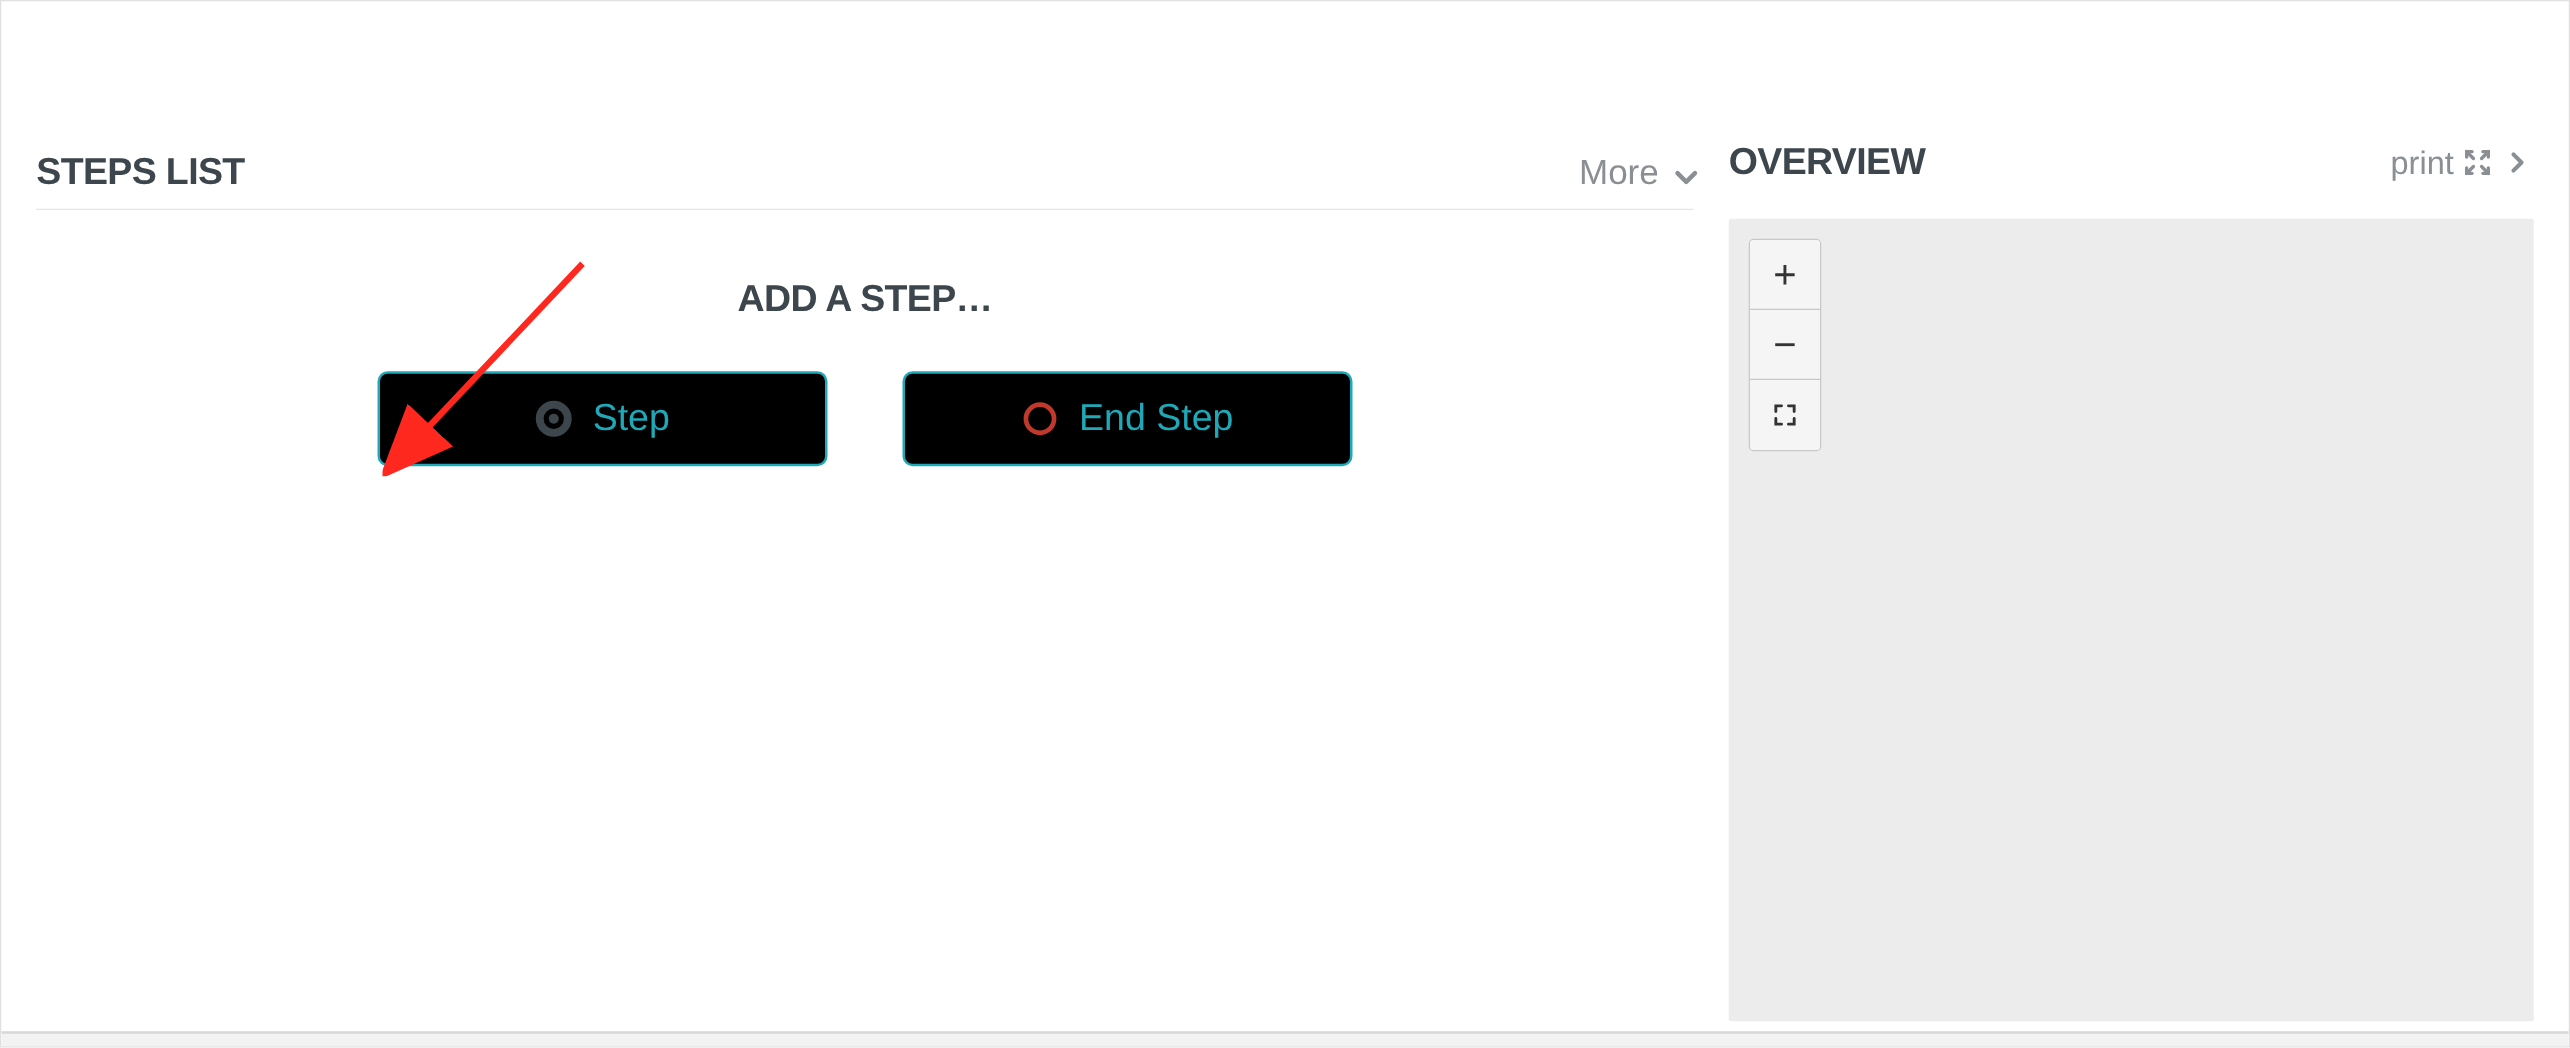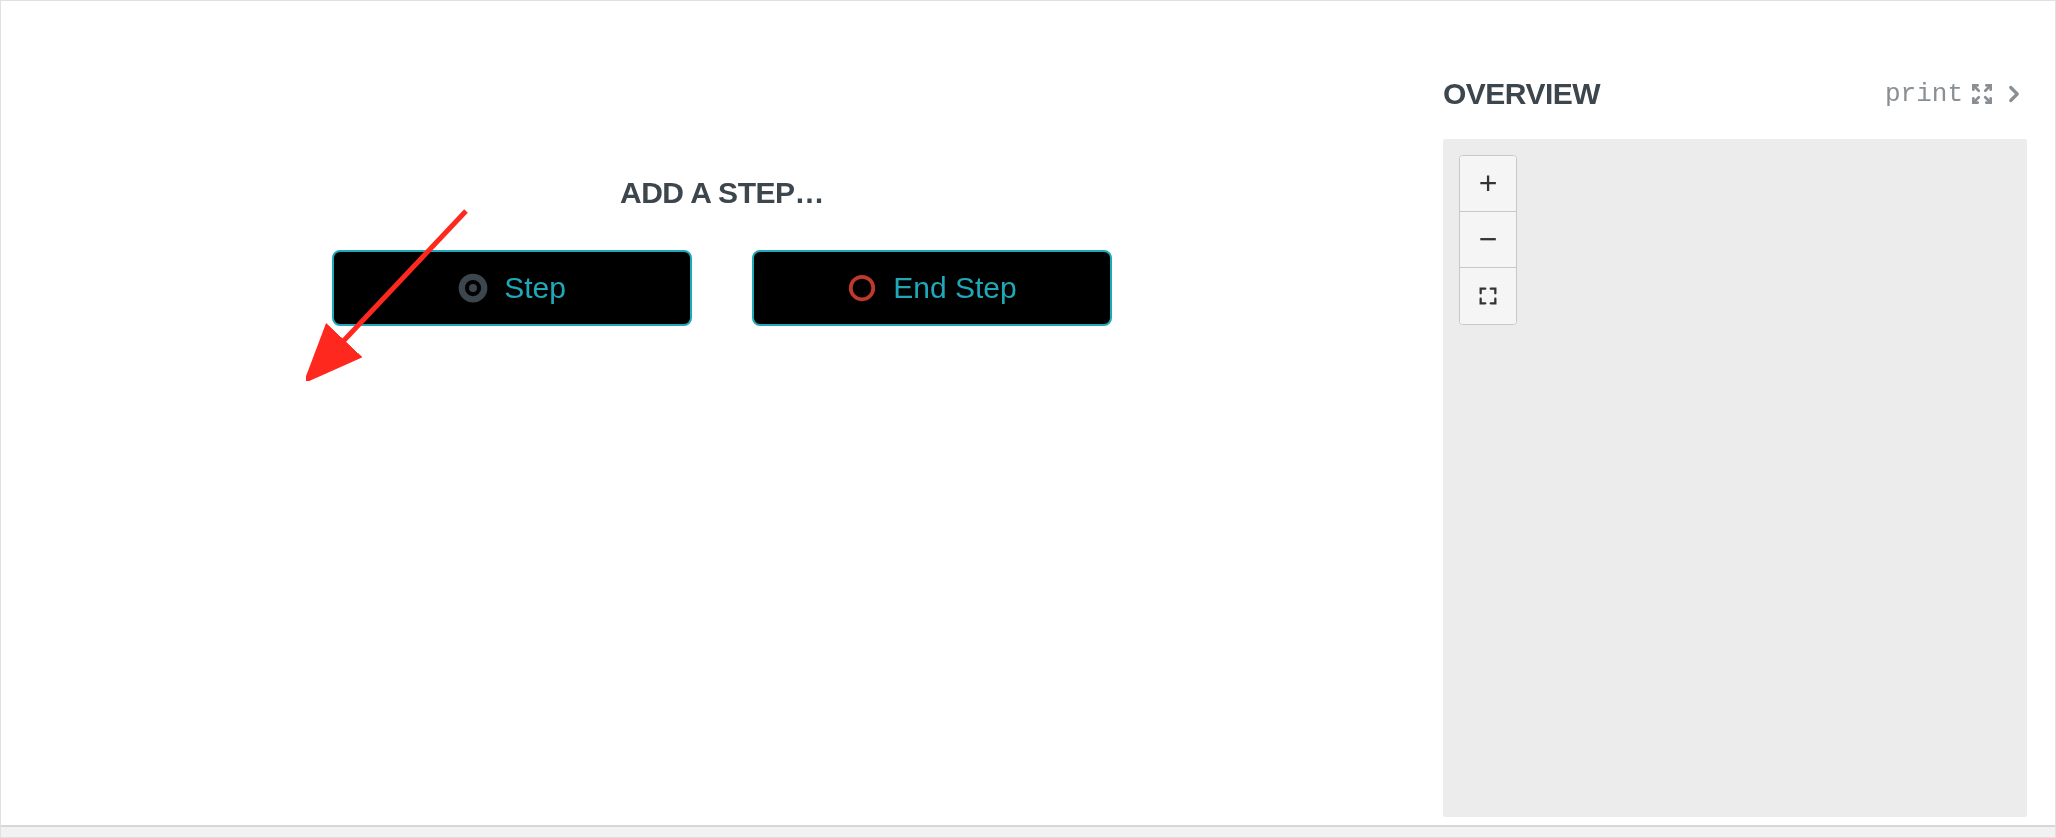--- a/index.html
+++ b/index.html
@@ -82,43 +82,42 @@
       position: absolute;
       left: 305px;
       top: 200px;
       width: 180px;
       height: 180px;
       pointer-events: none;
     }
 
     
     .right {
-      width: 612px;
-      padding: 76px 28px 20px 0;
+      width: 672px;
+      padding: 112px 28px 20px 0;
       display: flex;
       flex-direction: column;
     }
     .right-header {
       display: flex;
       align-items: center;
       justify-content: space-between;
       padding-bottom: 10px;
     }
     .right-title {
       font-size: 30px;
       font-weight: 700;
       color: #3d464d;
       letter-spacing: -0.5px;
     }
     .right-tools {
       display: inline-flex;
       align-items: center;
       gap: 6px;
       color: #8a8f94;
-      font-family: Liberation Mono, monospace;
     }
     .print-link { font-size: 26px; color: #8a8f94; cursor: pointer; }
     .tool-ic { width: 26px; height: 26px; cursor: pointer; color: #8a8f94; }
 
     .overview-canvas {
       margin-top: 18px;
       background: #ececec;
       border-radius: 2px;
       flex: 1;
       min-height: 590px;
@@ -207,20 +206,31 @@
 
     svg { display: block; }
   </style>
 </head>
 <body>
 
 <div class="container">
 
   <div class="left">
 
+    <div class="left-header">
+      <div class="left-title">STEPS LIST</div>
+      <div class="more-btn">
+        <span>More</span>
+        <span class="chev">
+          <svg viewBox="0 0 24 24" width="28" height="28" fill="none" stroke="#8a8f94" stroke-width="3" stroke-linecap="round" stroke-linejoin="round">
+              <polyline points="6 9 12 15 18 9"></polyline>
+            </svg>
+        </span>
+      </div>
+    </div>
 
     <div class="section-label">ADD A STEP…</div>
 
     <div class="step-row">
 
       <div class="step-btn">
         <span class="ic">
           <svg viewBox="0 0 24 24" width="30" height="30">
             <circle cx="12" cy="12" r="9" fill="none" stroke="#3d464d" stroke-width="5"></circle>
             <circle cx="12" cy="12" r="3.2" fill="#3d464d"></circle>

